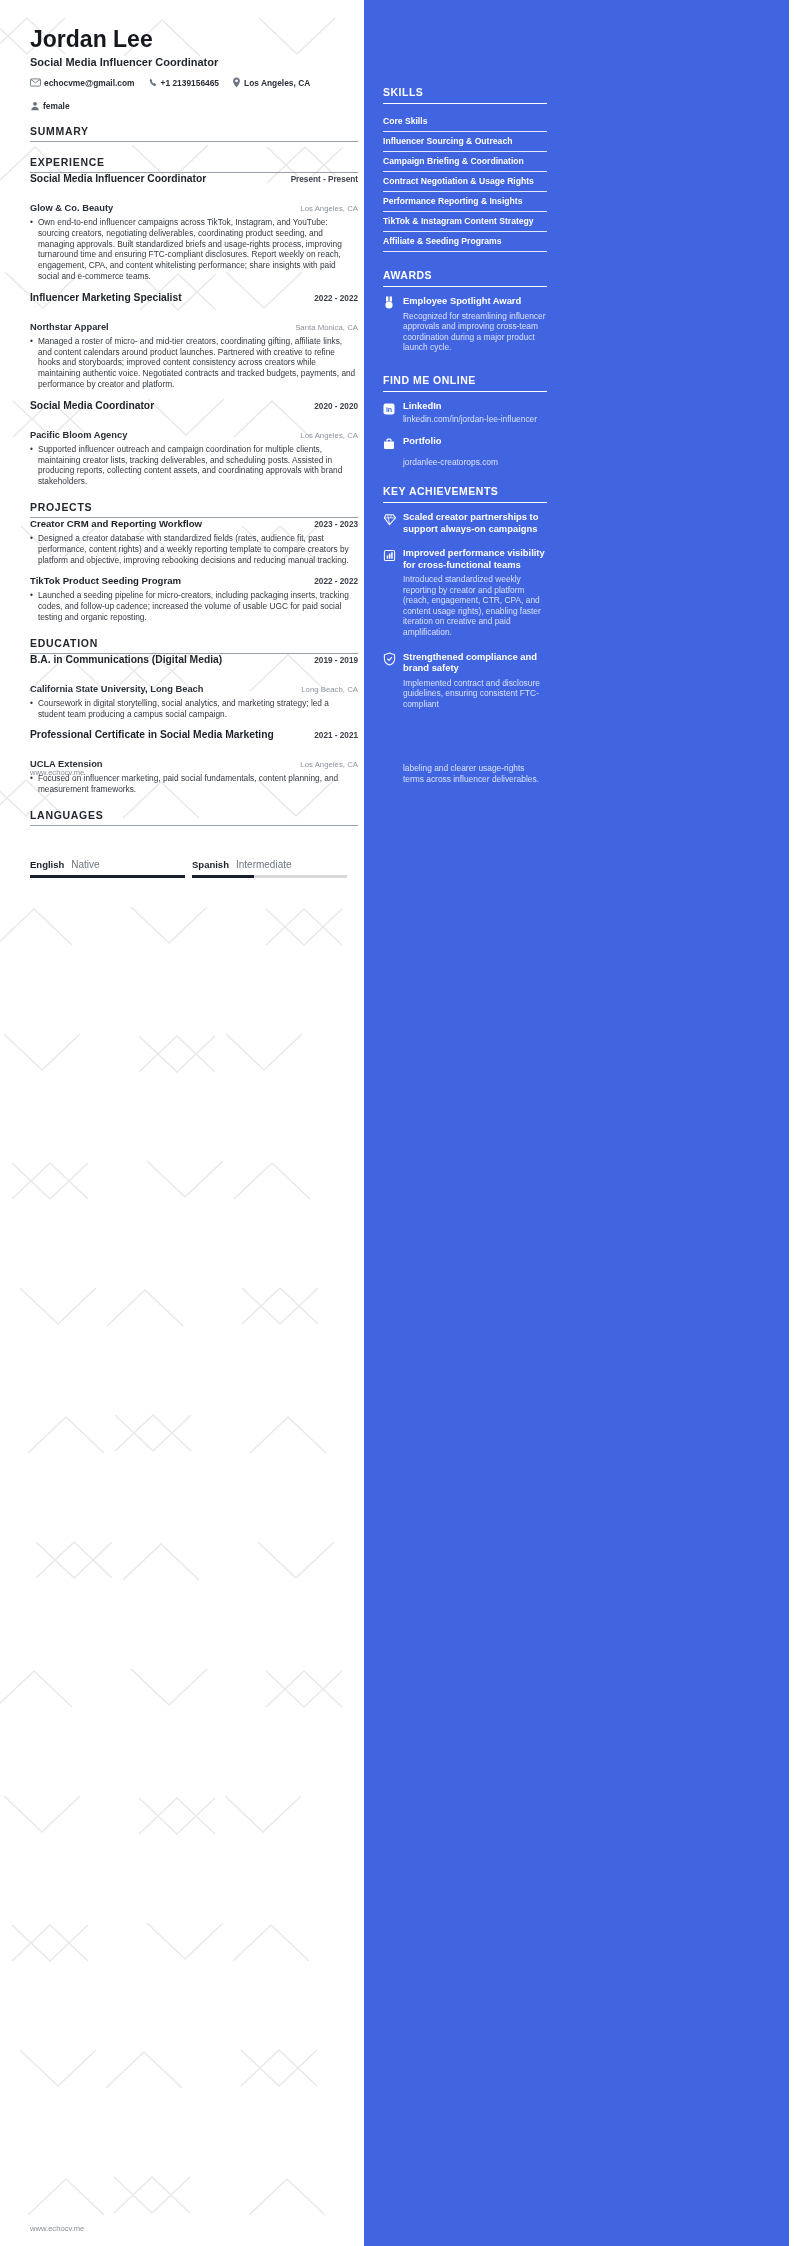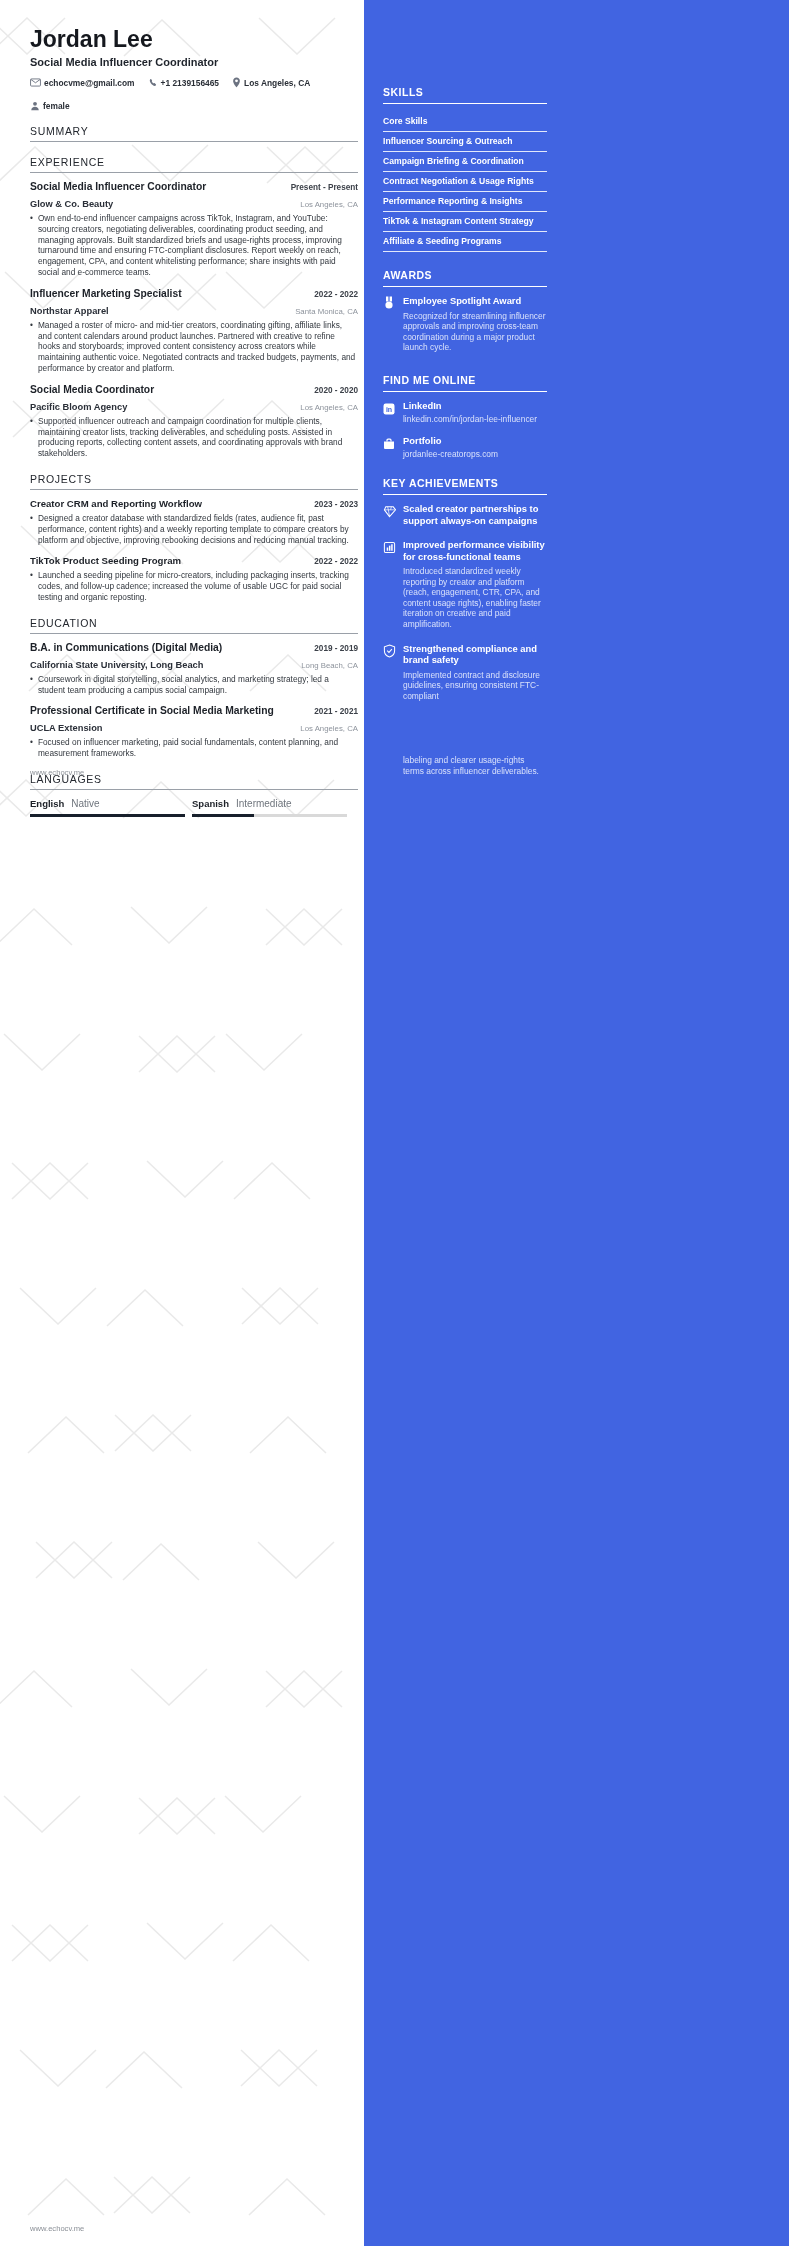--- a/index.html
+++ b/index.html
@@ -23,32 +23,32 @@
   .sb-entry-title{font-size:9.4px;font-weight:bold;line-height:11.5px;color:#fff;}
   .sb-entry-desc{font-size:8.4px;line-height:10.6px;color:#d9e1fb;margin-top:4px;overflow-wrap:anywhere;}
   .pagebreak-spacer{height:54px;}
   
   .main{position:absolute;left:30px;top:26px;width:328px;z-index:1;color:#32373e;}
   .name{font-size:23px;line-height:26px;font-weight:800;color:#15181e;}
   .headline{font-size:11px;font-weight:bold;color:#1f242c;margin-top:4px;}
   .contact{display:flex;gap:13px;margin-top:9px;font-size:8.4px;font-weight:bold;color:#2a2f37;align-items:center;flex-wrap:wrap;}
   .ci{display:flex;align-items:center;gap:3px;}
   .section{margin-top:14px;}
-  .sec-heading{font-size:10.5px;font-weight:normal;color:#23272e;letter-spacing:.7px;
-               border-bottom:1px solid #9aa0a8;padding-bottom:4px;margin-bottom:8px;}
+  .sec-heading{font-size:10.5px;font-weight:bold;color:#23272e;letter-spacing:.7px;
+               border-bottom:1px solid #9aa0a8;padding-bottom:4px;}
   .entry{margin-bottom:10px;}
   .entry-head{display:flex;justify-content:space-between;align-items:baseline;gap:8px;}
   .entry-title{font-size:10.3px;font-weight:bold;color:#1d2128;}
   .entry-dates{font-size:8.2px;font-weight:600;color:#3c4149;white-space:nowrap;}
-  .entry-sub{display:flex;justify-content:space-between;align-items:baseline;margin-top:7px;}
+  .entry-sub{display:flex;justify-content:space-between;align-items:baseline;margin-top:19px;}
   .company{font-size:9.3px;font-weight:600;color:#2a2f38;}
   .location{font-size:7.8px;color:#8d939c;white-space:nowrap;}
   .bullet{display:flex;gap:5px;font-size:8.3px;line-height:10.8px;color:#33383f;margin-top:4px;}
   .bullet .dot{flex:none;}
-  .langs{display:flex;gap:7px;}
+  .langs{display:flex;gap:7px;margin-top:33px;}
   .lang{width:155px;}
   .lang-head{display:flex;align-items:baseline;gap:7px;}
   .lang-name{font-size:9.5px;font-weight:bold;color:#1d2128;}
   .lang-level{font-size:10px;color:#6f757d;}
   .lang-bar{height:3px;background:#d9d9d9;margin-top:5px;}
   .lang-fill{height:100%;background:#171f2b;}
   .footer{position:absolute;left:30px;font-size:7.6px;color:#8a8f96;z-index:3;}
   .f1{top:768px;}
   .f2{top:2224px;}
 </style>
@@ -460,21 +460,21 @@
         </div>
         <div class="sb-entry" style="margin-bottom:6px;">
           <span class="sb-icon">
             <svg width="12" height="12" viewBox="0 0 12 12">
                 <path d="M1 3.5 h10 v6.5 a1 1 0 0 1 -1 1 h-8 a1 1 0 0 1 -1 -1 Z" fill="#ffffff"></path>
                 <path d="M4 3.5 V2.2 a1 1 0 0 1 1 -1 h2 a1 1 0 0 1 1 1 V3.5" fill="none" stroke="#ffffff" stroke-width="1.2"></path>
               </svg>
           </span>
           <div class="sb-body">
             <div class="sb-entry-title">Portfolio</div>
-            <div class="sb-entry-desc" style="margin-top:3px;">jordanlee-creatorops.com</div>
+            <div class="sb-entry-desc" style="margin-top:11px;">jordanlee-creatorops.com</div>
           </div>
         </div>
       </section>
 
       <section class="sb-section">
         <div class="sb-heading">KEY ACHIEVEMENTS</div>
 
         <div class="sb-entry">
           <span class="sb-icon">
             <svg width="13" height="13" viewBox="0 0 14 14">

